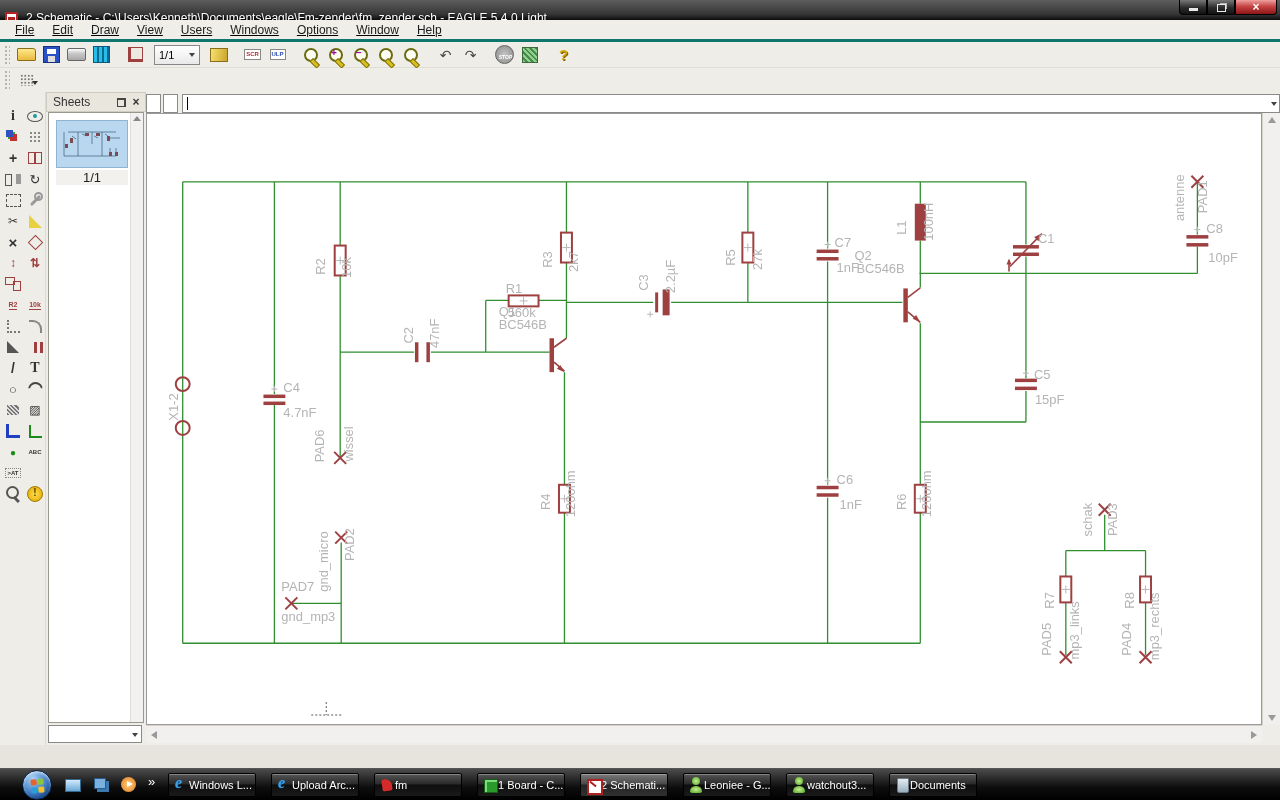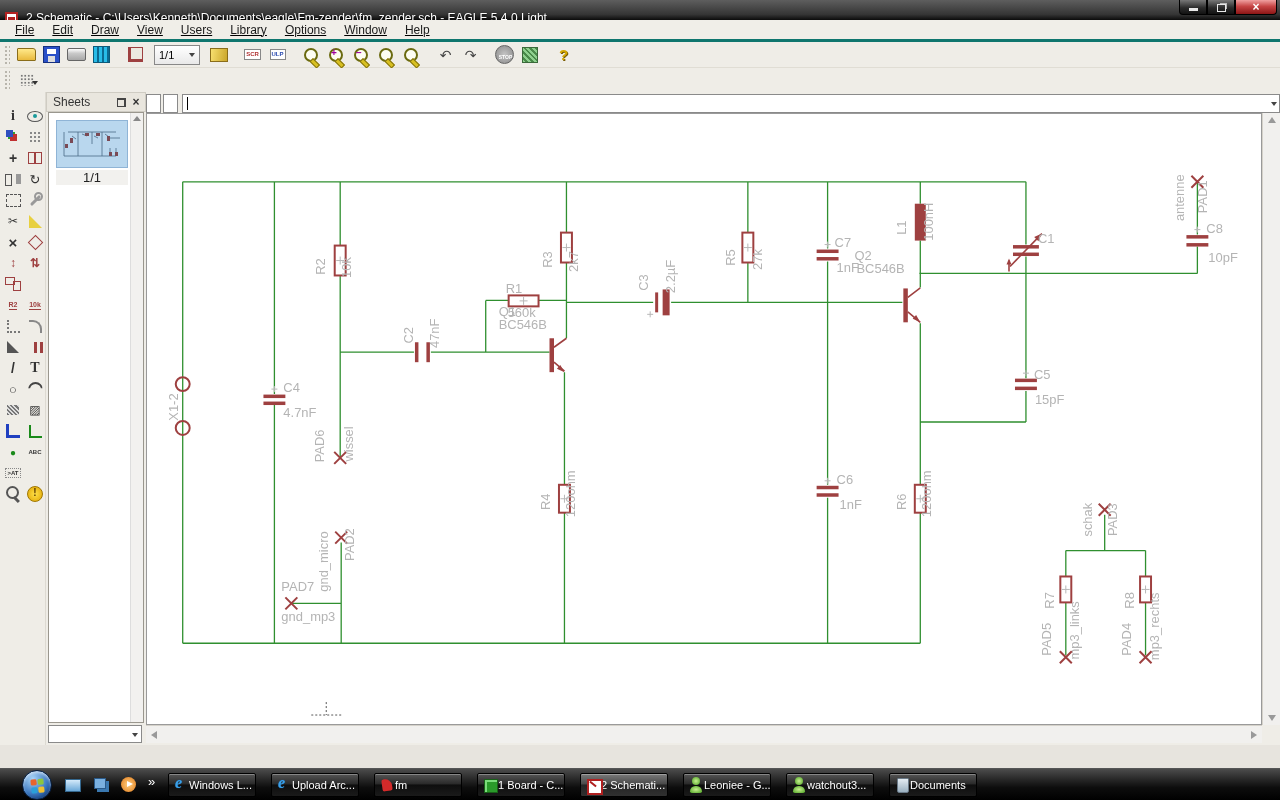--- a/index.html
+++ b/index.html
@@ -292,21 +292,21 @@
   </div>
 </div>
 
 <div id="menubar">
 
 <div class="menu-item">File</div>
     <div class="menu-item">Edit</div>
     <div class="menu-item">Draw</div>
     <div class="menu-item">View</div>
     <div class="menu-item">Users</div>
-    <div class="menu-item">Library</div>
+    <div class="menu-item">Windows</div>
     <div class="menu-item">Options</div>
     <div class="menu-item">Window</div>
     <div class="menu-item">Help</div>
   </div>
 
 <div id="toolbar1">
   <div class="gripper"></div>
   <div class="tgroup">
 
   <button class="tbtn" data-icon="open">

